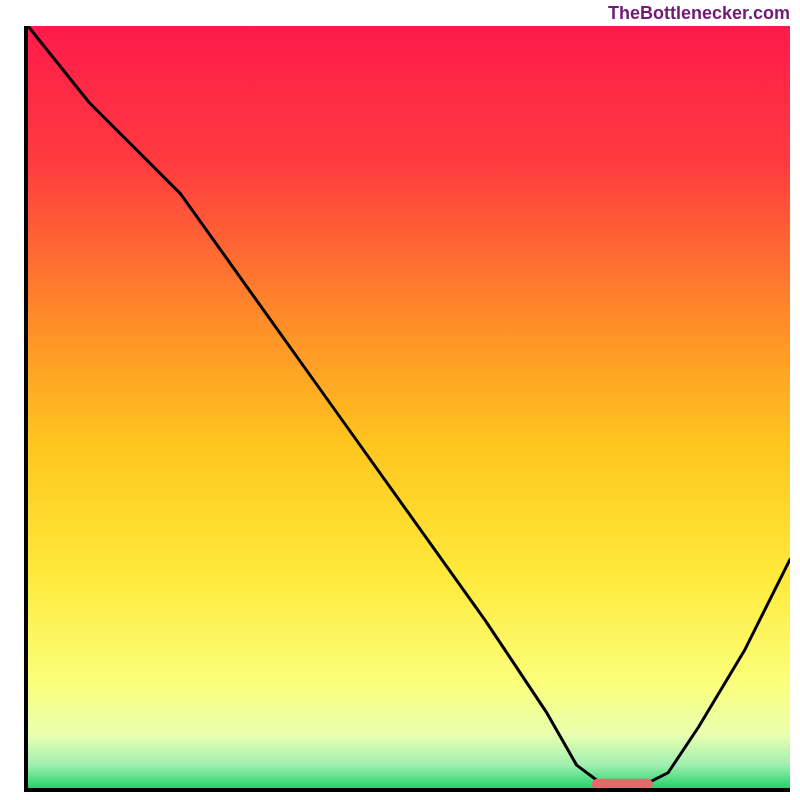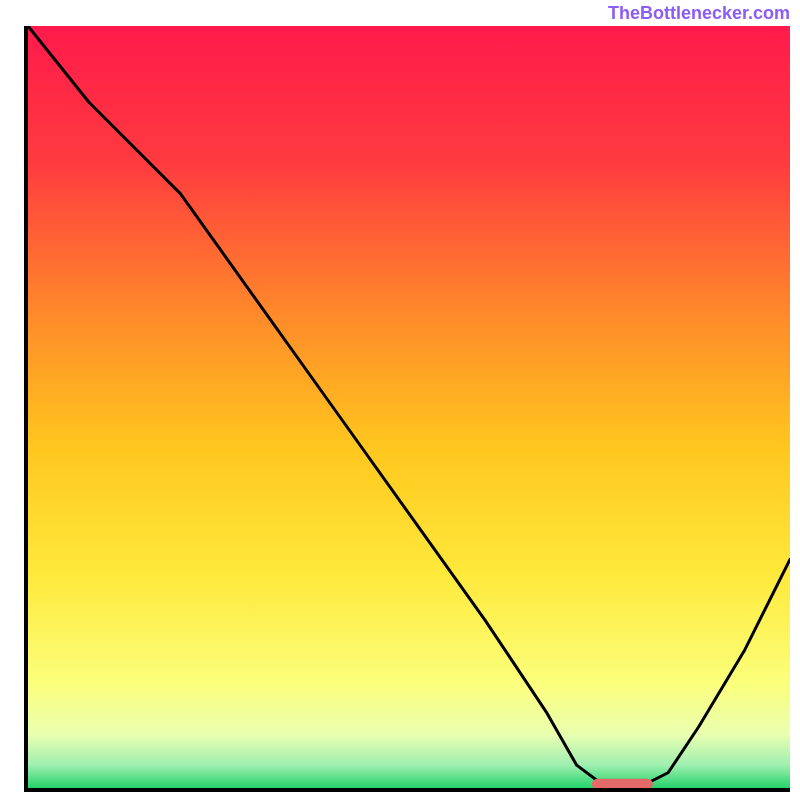--- a/index.html
+++ b/index.html
@@ -7,21 +7,21 @@
     padding: 0;
     width: 800px;
     height: 800px;
     background: #ffffff;
     font-family: Arial, sans-serif;
   }
   .header {
     height: 26px;
     text-align: right;
     padding-right: 10px;
-    color: #8b5cf6;
+    color: #701a75;
     font-size: 18px;
     font-weight: bold;
     line-height: 26px;
   }
   .chart-frame {
     position: relative;
     margin-left: 24px;
     width: 766px;
     height: 766px;
     border-left: 4px solid #000000;

